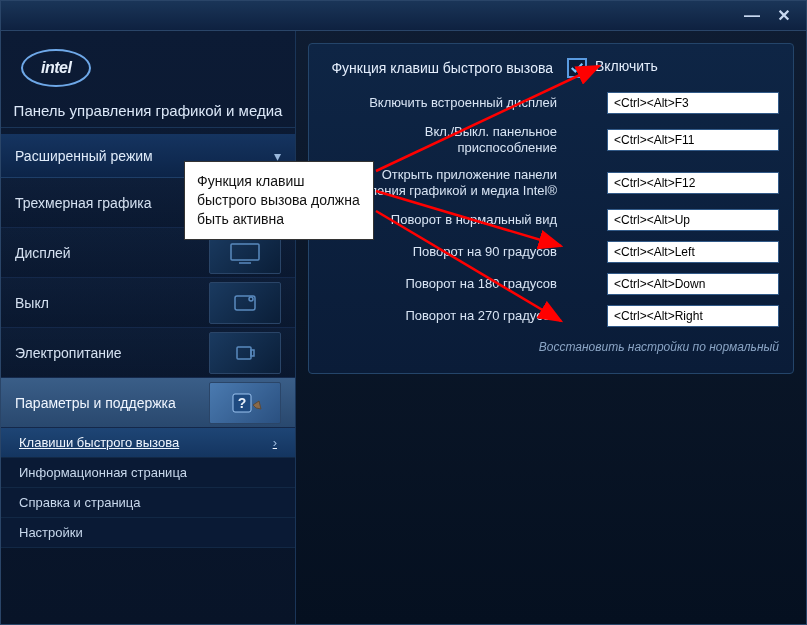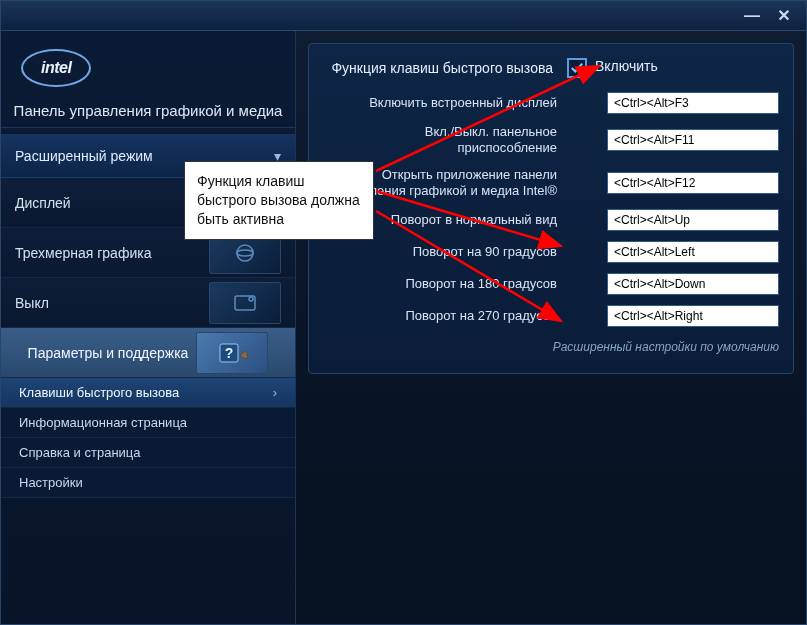--- a/index.html
+++ b/index.html
@@ -91,21 +91,20 @@
   height: 44px;
   color: #e0ecfa;
   background: linear-gradient(180deg, #153460 0%, #0c2448 100%);
   border-bottom: 1px solid #1e3e68;
   margin-top: 6px;
 }
 .nav-item.selected {
   background: linear-gradient(180deg, #3a5e88 0%, #29486e 100%);
   color: #f0f6ff;
   font-weight: 500;
-  justify-content: center;
 }
 .nav-thumb {
   width: 72px;
   height: 42px;
   background: linear-gradient(135deg, #1a3a60 0%, #0a1e38 100%);
   border: 1px solid #2a4568;
   border-radius: 2px;
   margin-left: 8px;
   display: flex;
   align-items: center;
@@ -120,20 +119,21 @@
   padding: 0 18px;
   height: 30px;
   color: #c8d8ec;
   font-size: 13px;
   cursor: pointer;
   border-bottom: 1px solid #122845;
 }
 .sub-item.active {
   background: linear-gradient(180deg, #1e4575 0%, #143560 100%);
   color: #f0f6ff;
+  text-decoration: underline;
 }
 .sub-item .chev {
   margin-left: auto;
   color: #9ab8dc;
 }
 .content {
   flex: 1;
   padding: 12px;
   position: relative;
 }
@@ -252,43 +252,52 @@
         <span class="intel-logo">intel</span>
       </div>
       <div class="panel-title">Панель управления графикой и медиа</div>
 
       <div class="nav-item advanced">
         <span>Расширенный режим</span>
         <span style="color:#9ab8dc;">▾</span>
       </div>
 
       <div class="nav-item">
+        <span>Трехмерная графика</span>
+        <span class="nav-thumb">
+          <svg viewBox="0 0 40 24" width="40" height="24">
+              <circle class="thumb-ico" cx="20" cy="12" r="8"></circle>
+              <ellipse class="thumb-ico" cx="20" cy="12" rx="8" ry="3"></ellipse>
+            </svg>
+        </span>
+      </div>
+      <div class="nav-item">
         <span>Дисплей</span>
         <span class="nav-thumb">
           <svg viewBox="0 0 40 24" width="40" height="24">
               <rect class="thumb-ico" x="6" y="3" width="28" height="16" rx="1"></rect>
               <line class="thumb-ico" x1="14" y1="22" x2="26" y2="22"></line>
-            </svg>
-        </span>
-      </div>
-      <div class="nav-item">
-        <span>Трехмерная графика</span>
-        <span class="nav-thumb">
-          <svg viewBox="0 0 40 24" width="40" height="24">
-              <circle class="thumb-ico" cx="20" cy="12" r="8"></circle>
-              <ellipse class="thumb-ico" cx="20" cy="12" rx="8" ry="3"></ellipse>
             </svg>
         </span>
       </div>
       <div class="nav-item">
         <span>Выкл</span>
         <span class="nav-thumb">
           <svg viewBox="0 0 40 24" width="40" height="24">
               <rect class="thumb-ico" x="10" y="5" width="20" height="14" rx="2"></rect>
               <circle class="thumb-ico" cx="26" cy="8" r="2"></circle>
+            </svg>
+        </span>
+      </div>
+      <div class="nav-item">
+        <span>Электропитание</span>
+        <span class="nav-thumb">
+          <svg viewBox="0 0 40 24" width="40" height="24">
+              <rect class="thumb-ico" x="12" y="6" width="14" height="12" rx="1"></rect>
+              <rect class="thumb-ico" x="26" y="9" width="3" height="6"></rect>
             </svg>
         </span>
       </div>
       <div class="nav-item selected">
         <span>Параметры и поддержка</span>
         <span class="nav-thumb" style="background:linear-gradient(135deg,#4a7ab0,#2a5080);">
           <svg viewBox="0 0 40 24" width="40" height="24">
               <rect x="8" y="3" width="18" height="18" rx="2" fill="#1e4a80" stroke="#9cc4f0"></rect>
               <text x="17" y="17" font-size="14" fill="#e8f0fa" font-weight="bold" text-anchor="middle">?</text>
               <path d="M28 14 l6 -4 l2 8 l-5 -1 z" fill="#8a6a4a" stroke="#5a4a3a"></path>
@@ -351,21 +360,21 @@
         <div class="row">
           <span class="label">Поворот на 180 градусов</span>
           <div class="field"><input class="hotkey-input" value="&lt;Ctrl&gt;&lt;Alt&gt;Down" style=""></div>
         </div>
         <div class="row">
           <span class="label">Поворот на 270 градусов</span>
           <div class="field"><input class="hotkey-input" value="&lt;Ctrl&gt;&lt;Alt&gt;Right" style=""></div>
         </div>
 
         <div class="reset-row">
-          <span class="reset-link">Расширенный настройки по умолчанию</span>
+          <span class="reset-link">Восстановить настройки по нормальный</span>
         </div>
       </div>
     </div>
 
   </div>
 
   <div class="callout">Функция клавиш быстрого вызова должна быть активна</div>
 
   <svg class="arrow-svg" style="left:0;top:0;width:807px;height:625px;">
     <defs>

